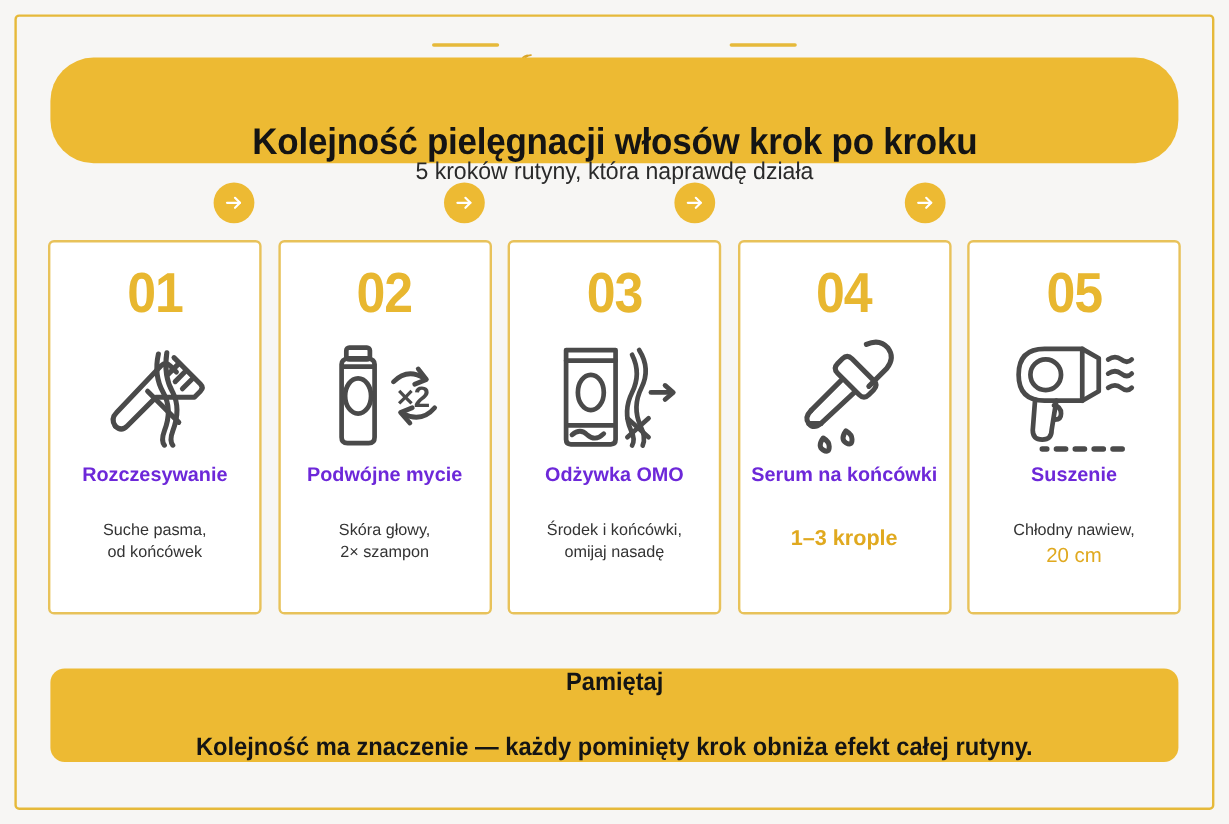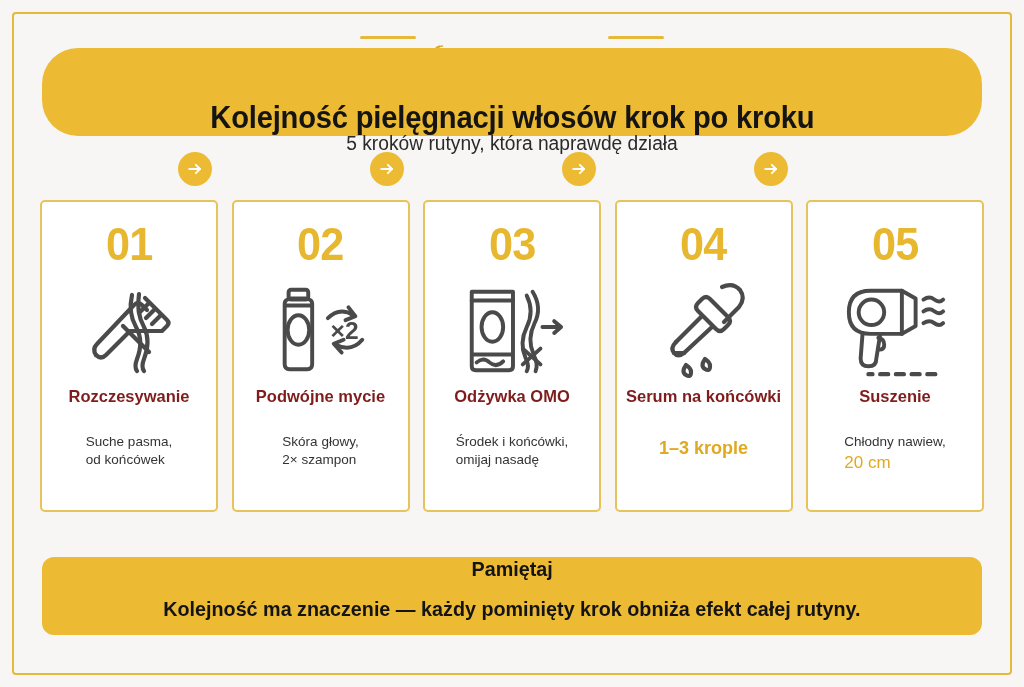--- a/index.html
+++ b/index.html
@@ -78,28 +78,28 @@
     line-height:1;margin-top:8px;letter-spacing:-1px;
     transform:scaleX(0.92);
   }
   .icon-box{
     height:112px;width:100%;
     display:flex;align-items:center;justify-content:center;
     margin-top:6px;
   }
   .icon-box svg{display:block;}
   .card-title{
-    font-size:16.5px;font-weight:bold;color:#7f1d1d;
+    font-size:16.5px;font-weight:bold;color:#6d28d9;
     text-align:center;line-height:1.17;
     margin-top:2px;
     min-height:40px;
     display:flex;align-items:flex-start;justify-content:center;
   }
   .card-desc{
-    font-size:13.5px;color:#333;line-height:1.3;
+    font-size:13.5px;color:#333;text-align:center;line-height:1.3;
     margin-top:6px;
   }
   .card-desc .hl{
     display:block;color:#e0a91f;font-weight:normal;font-size:17px;
     margin-top:1px;
   }
   .card-desc.strong-only{
     color:#e0a91f;font-weight:bold;font-size:18px;margin-top:10px;
   }
 
@@ -114,21 +114,21 @@
   .connector svg{display:block;}
   .c1{left:178px;}
   .c2{left:370px;}
   .c3{left:562px;}
   .c4{left:754px;}
 
   
   .footer{
     position:absolute;left:42px;right:42px;top:557px;height:78px;
     background:#edba33;border-radius:12px;
-    display:flex;flex-direction:column;align-items:center;justify-content:flex-start;
+    display:flex;flex-direction:column;align-items:center;justify-content:space-between;
     gap:16px;
   }
   .footer-head{
     font-size:21px;font-weight:bold;color:#141414;
     transform:scaleX(0.94);
   }
   .footer-line{
     font-size:21px;font-weight:bold;color:#141414;
     transform:scaleX(0.94);white-space:nowrap;
   }

